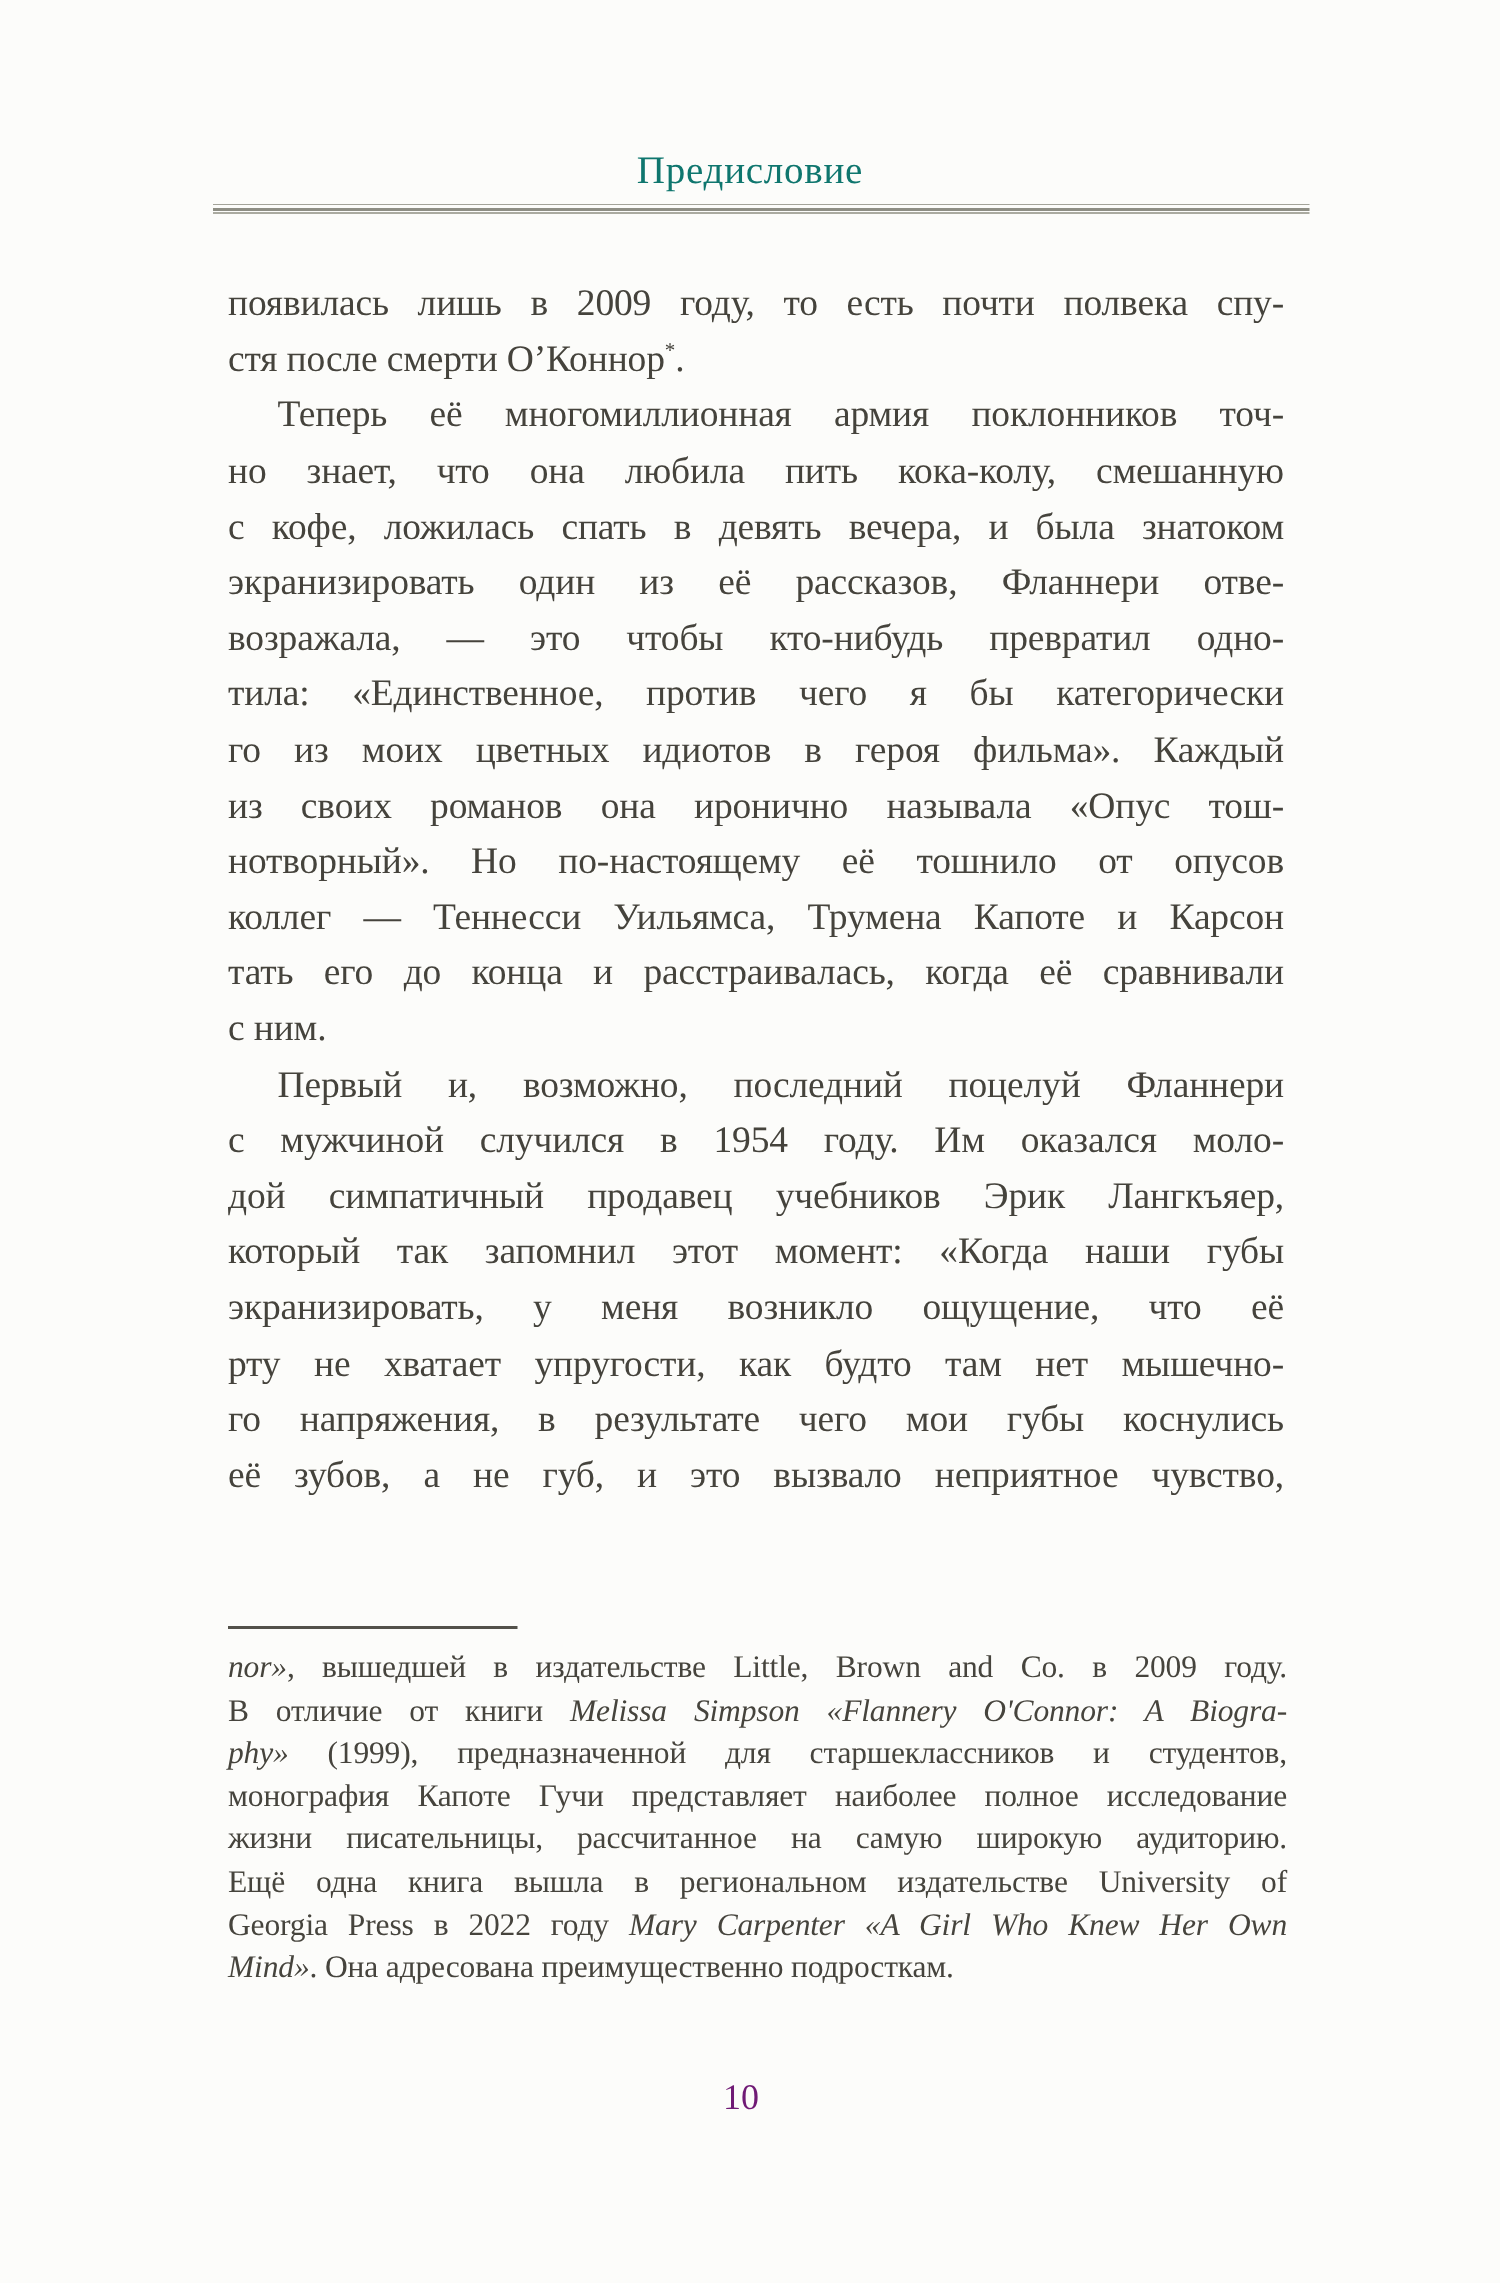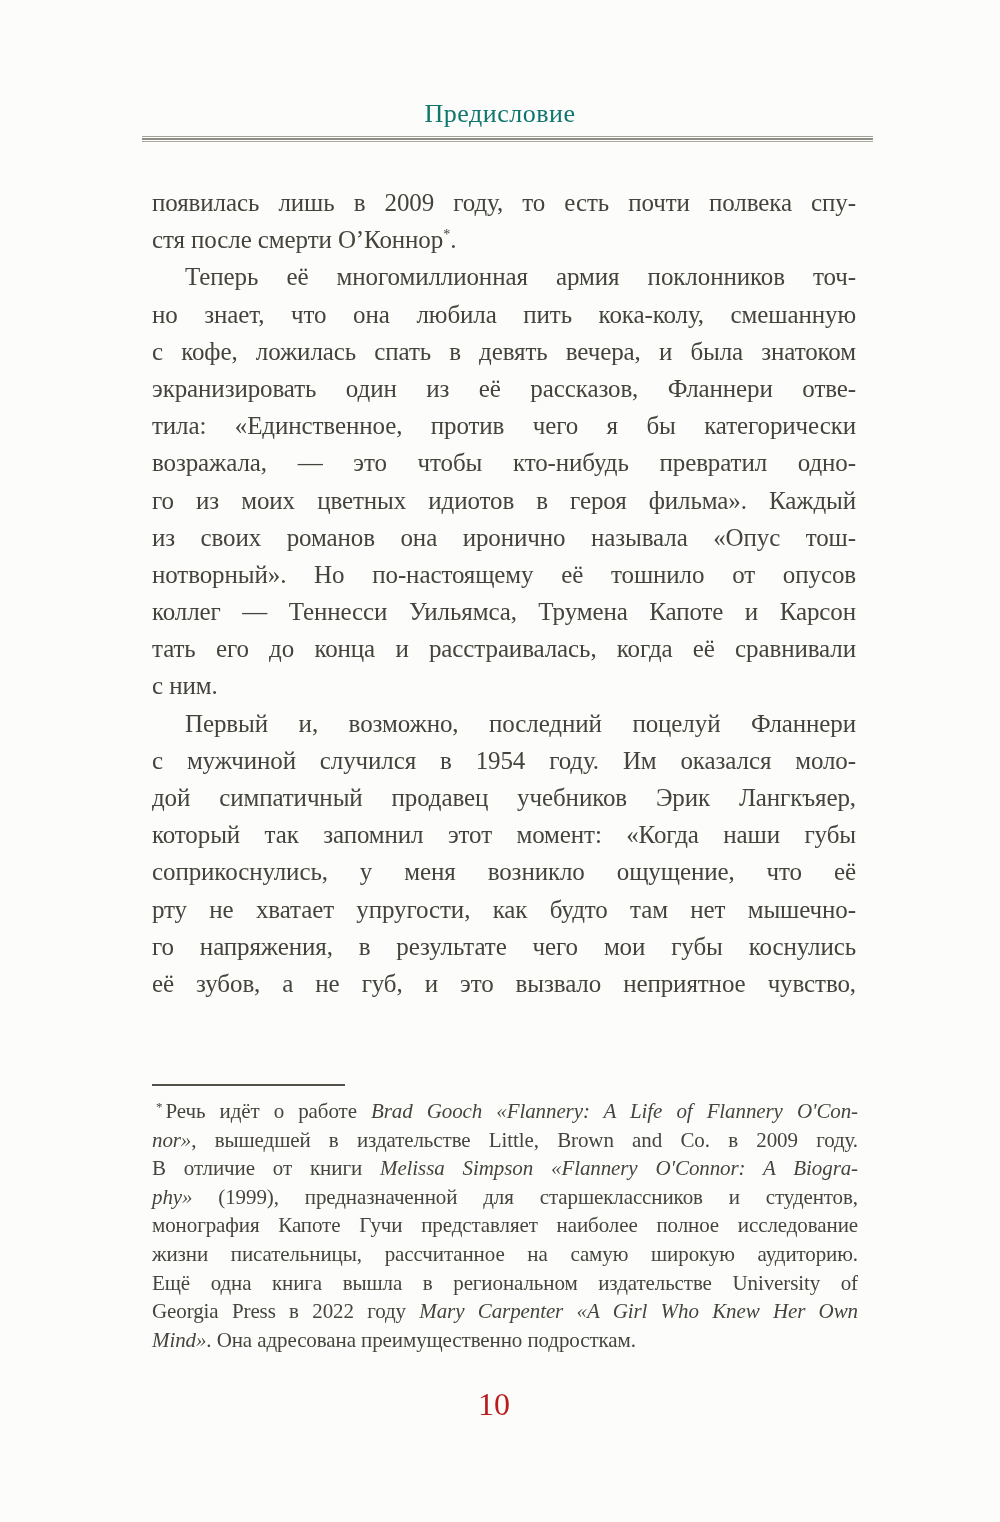--- a/index.html
+++ b/index.html
@@ -102,62 +102,61 @@
     letter-spacing: 0;
     padding: 0 3px 0 4px;
   }
   
   .page-number {
     position: absolute;
     top: 1386px;
     left: 0;
     width: 988px;
     text-align: center;
-    font-size: 32px;
-    color: #b91c1c;
+    font-size: 24px;
+    color: #701a75;
   }
 </style>
 </head>
 <body>
 
 <div class="page">
 
   <div class="running-head">Предисловие</div>
 
   <div class="header-rule"></div>
 
   <div class="body-text">
     <div class="bl">появилась лишь в 2009 году, то есть почти полвека спу-</div>
     <div class="bl end"><span>стя после смерти О’Коннор</span><sup class="note-mark">*</sup><span>.</span></div>
     <div class="bl ind">Теперь её многомиллионная армия поклонников точ-</div>
     <div class="bl">но знает, что она любила пить кока-колу, смешанную</div>
     <div class="bl">с кофе, ложилась спать в девять вечера, и была знатоком</div>
     <div class="bl">экранизировать один из её рассказов, Фланнери отве-</div>
+    <div class="bl">возражала, — это чтобы кто-нибудь превратил одно-</div>
     <div class="bl">тила: «Единственное, против чего я бы категорически</div>
-    <div class="bl">возражала, — это чтобы кто-нибудь превратил одно-</div>
     <div class="bl">го из моих цветных идиотов в героя фильма». Каждый</div>
     <div class="bl">из своих романов она иронично называла «Опус тош-</div>
     <div class="bl">нотворный». Но по-настоящему её тошнило от опусов</div>
     <div class="bl">коллег — Теннесси Уильямса, Трумена Капоте и Карсон</div>
     <div class="bl">тать его до конца и расстраивалась, когда её сравнивали</div>
     <div class="bl end">с ним.</div>
     <div class="bl ind">Первый и, возможно, последний поцелуй Фланнери</div>
     <div class="bl">с мужчиной случился в 1954 году. Им оказался моло-</div>
     <div class="bl">дой симпатичный продавец учебников Эрик Лангкъяер,</div>
     <div class="bl">который так запомнил этот момент: «Когда наши губы</div>
-    <div class="bl">соприкоснулись, у меня возникло ощущение, что её</div>
+    <div class="bl">экранизировать, у меня возникло ощущение, что её</div>
     <div class="bl">рту не хватает упругости, как будто там нет мышечно-</div>
     <div class="bl">го напряжения, в результате чего мои губы коснулись</div>
     <div class="bl">её зубов, а не губ, и это вызвало неприятное чувство,</div>
   </div>
 
   <div class="footnote-rule"></div>
 
   <div class="footnote">
-    <div class="fl"><sup class="fn-marker">*</sup><span>Речь идёт о работе </span><i>Brad Gooch «Flannery: A Life of Flannery O'Con-</i></div>
     <div class="fl"><i>nor»</i><span>, вышедшей в издательстве Little, Brown and Co. в 2009 году.</span></div>
     <div class="fl"><span>В отличие от книги </span><i>Melissa Simpson «Flannery O'Connor: A Biogra-</i></div>
     <div class="fl"><i>phy»</i><span> (1999), предназначенной для старшеклассников и студентов,</span></div>
     <div class="fl">монография Капоте Гучи представляет наиболее полное исследование</div>
     <div class="fl">жизни писательницы, рассчитанное на самую широкую аудиторию.</div>
     <div class="fl">Ещё одна книга вышла в региональном издательстве University of</div>
     <div class="fl"><span>Georgia Press в 2022 году </span><i>Mary Carpenter «A Girl Who Knew Her Own</i></div>
     <div class="fl end"><i>Mind»</i><span>. Она адресована преимущественно подросткам.</span></div>
   </div>
 

